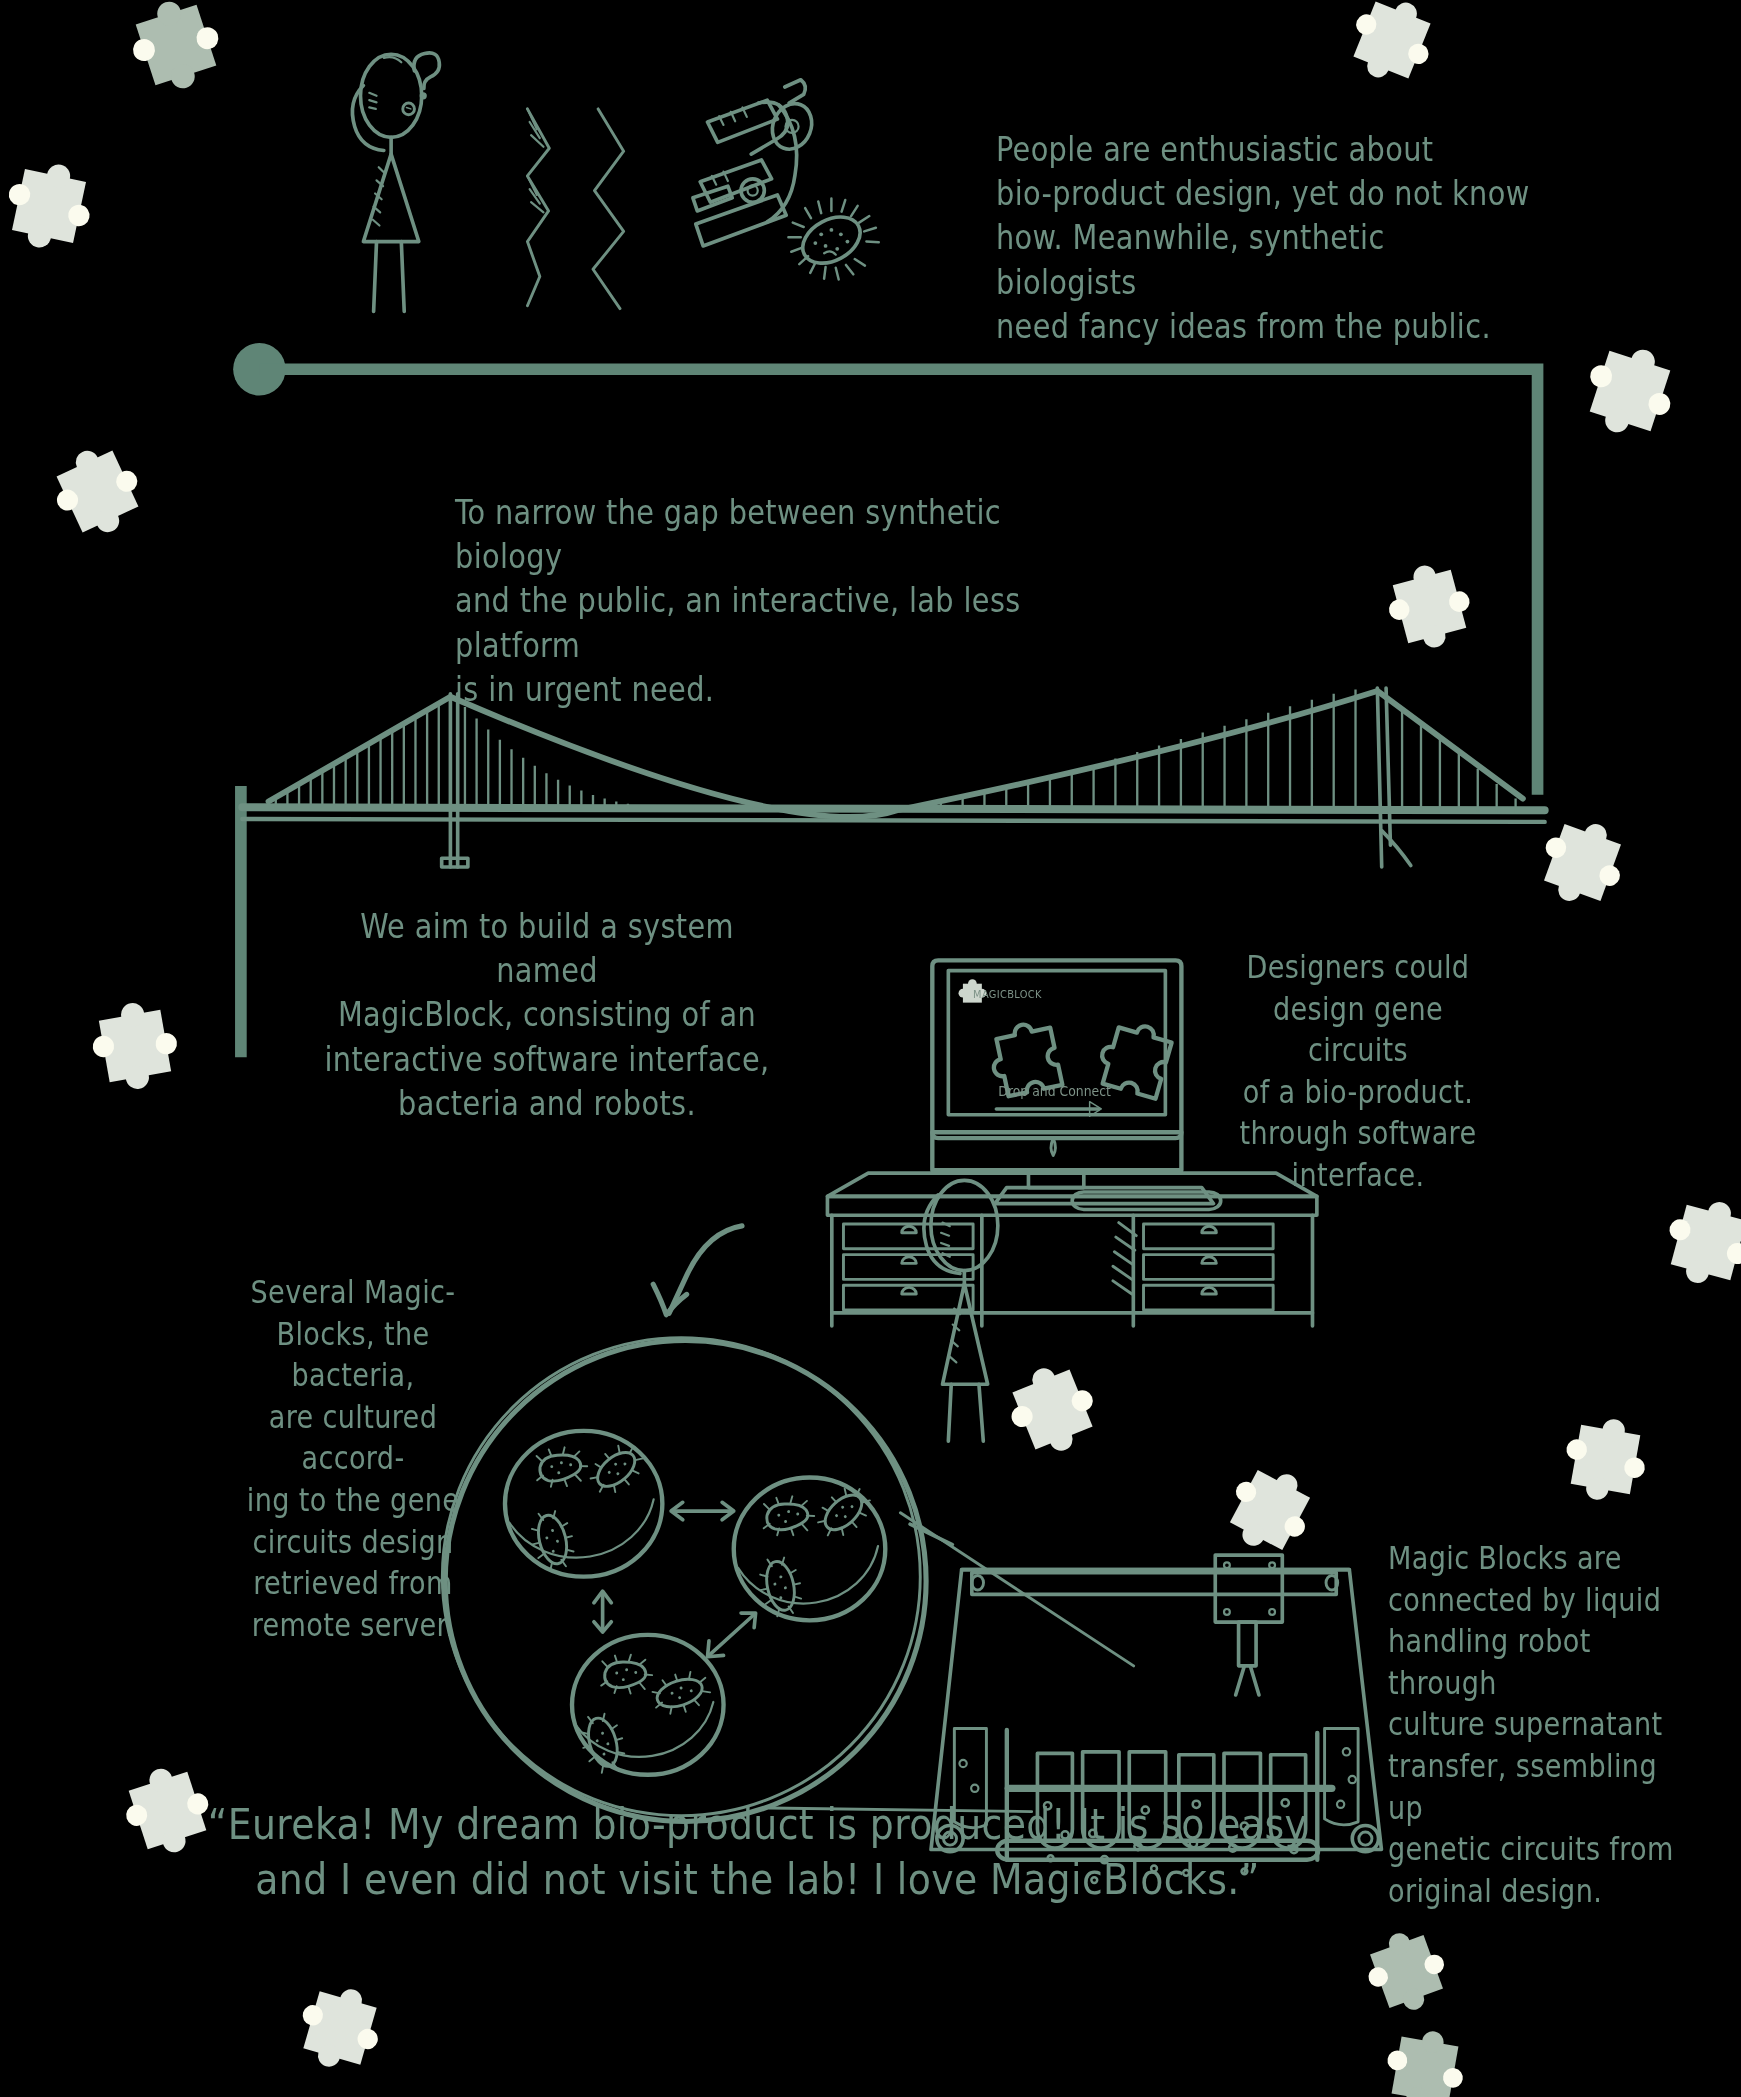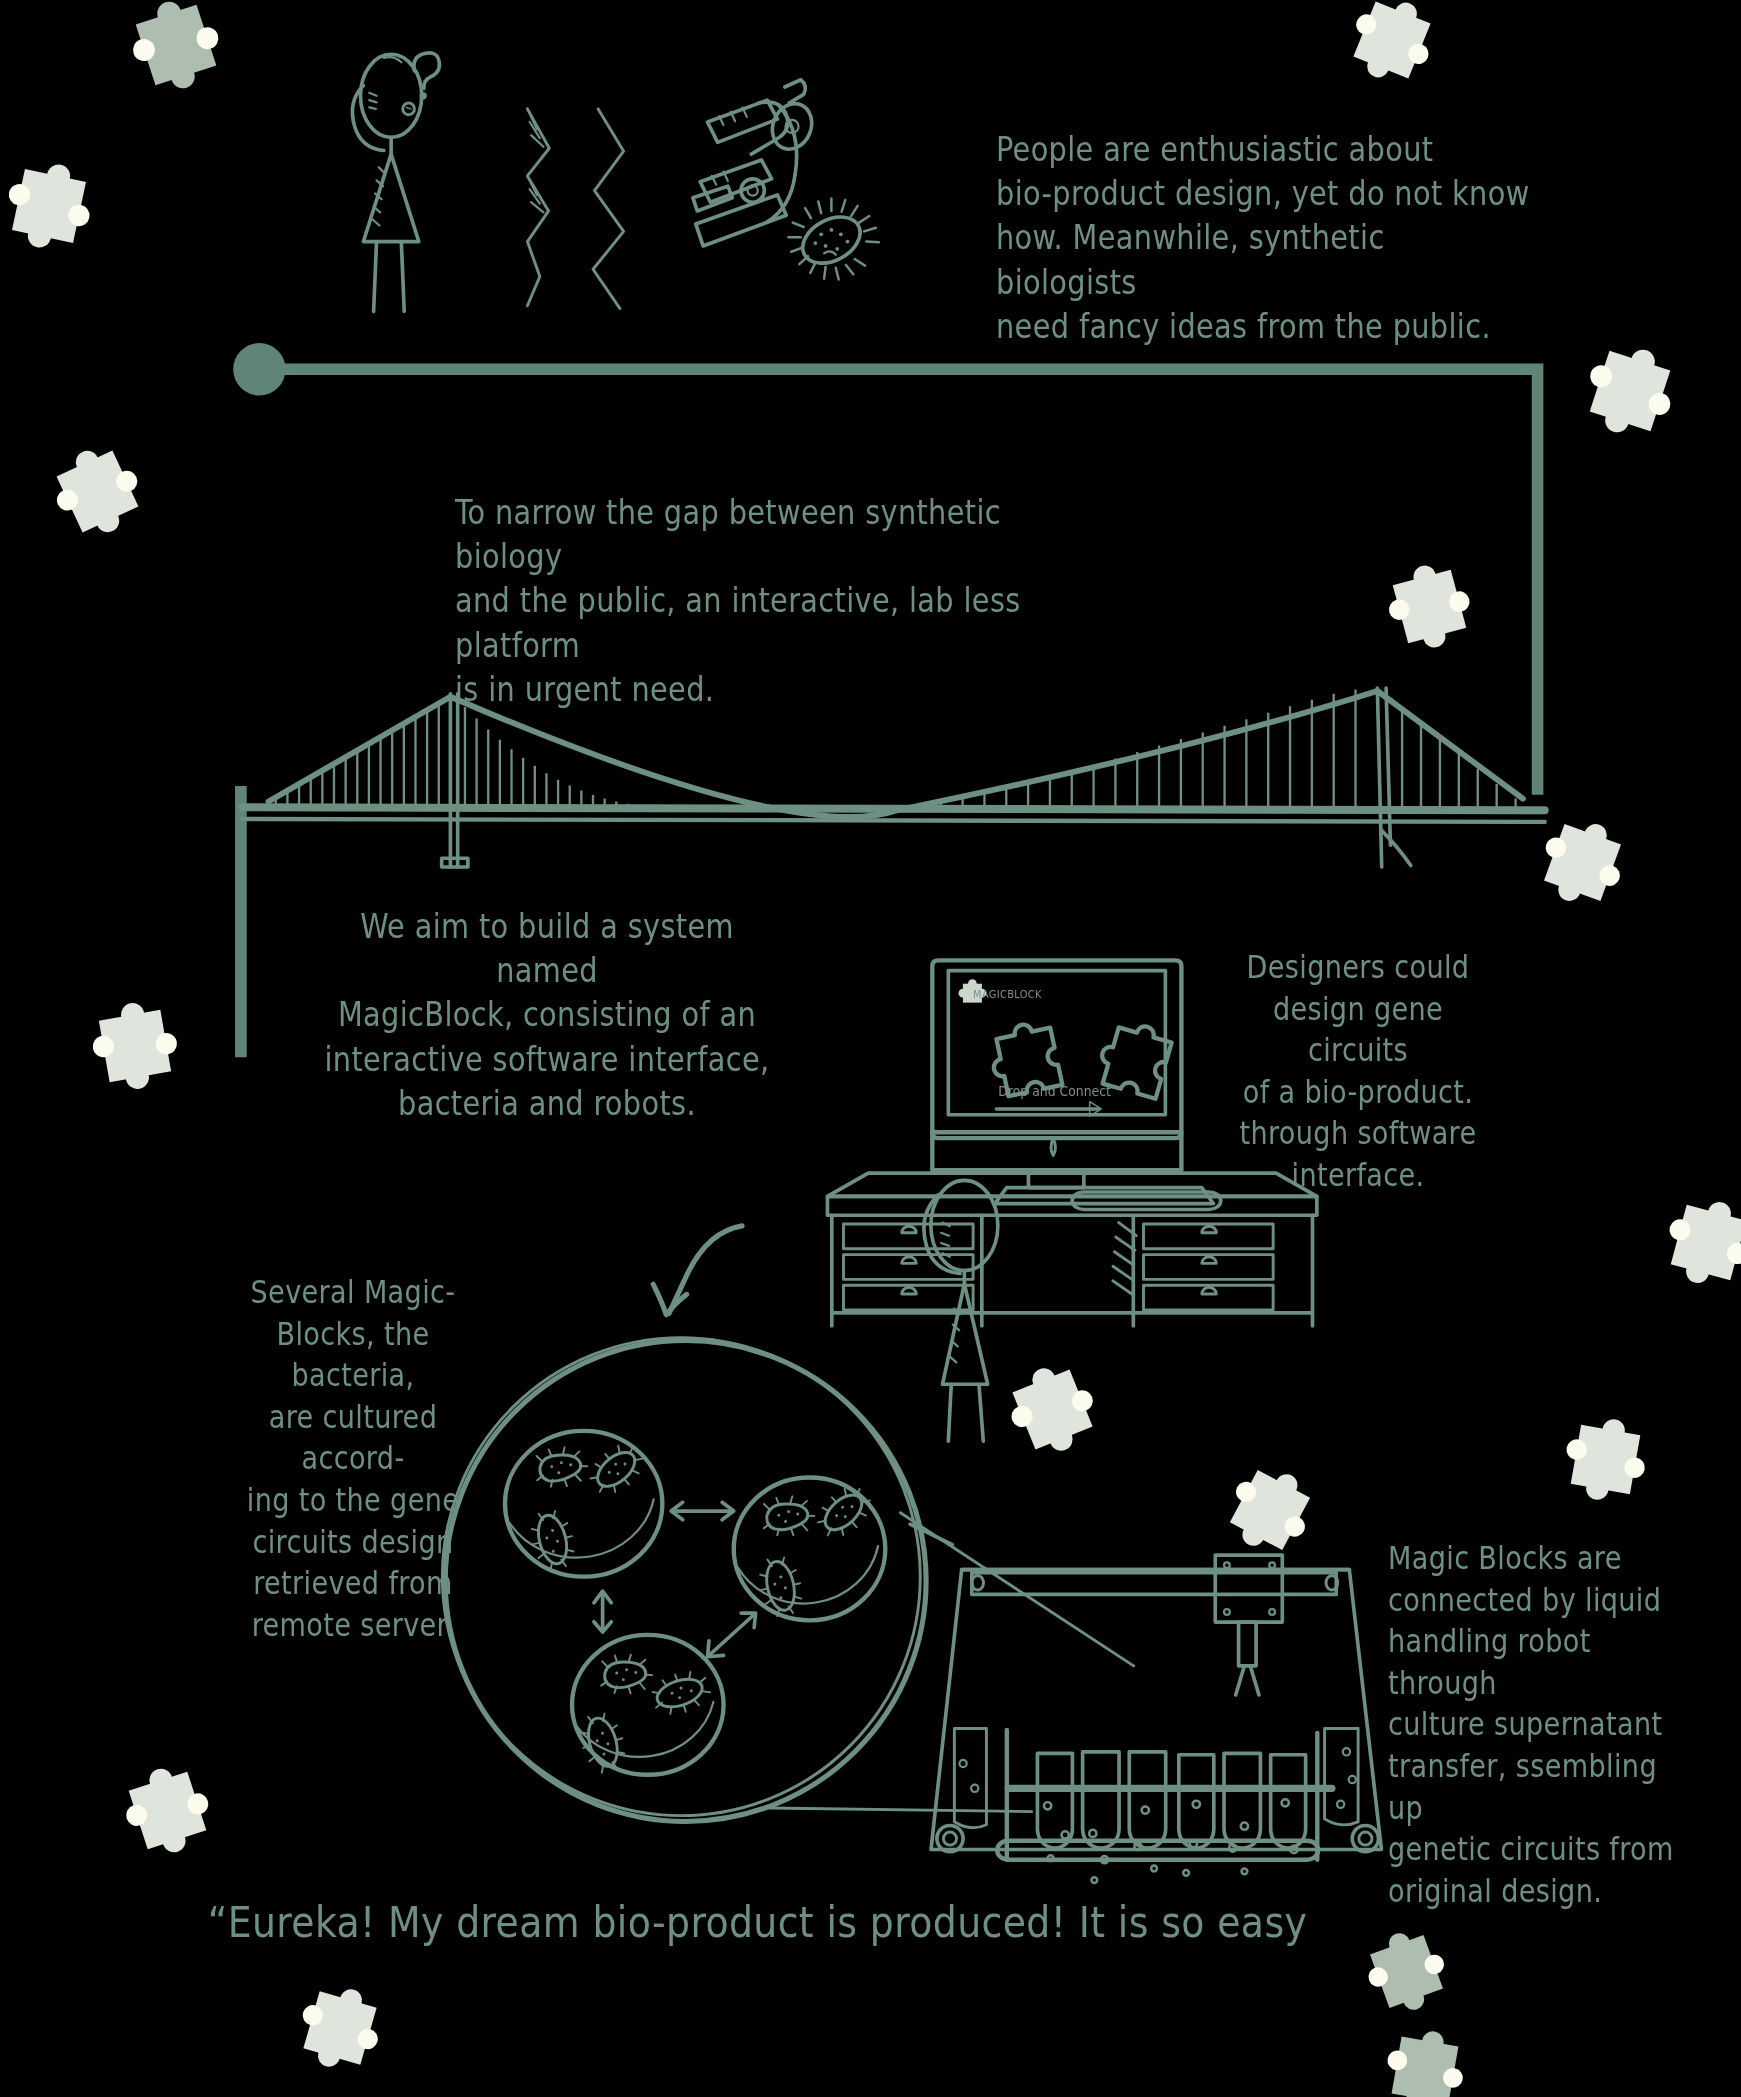--- a/index.html
+++ b/index.html
@@ -9,21 +9,21 @@
   .abs{position:absolute;}
   .txt{color:#6e9082;line-height:1.30;letter-spacing:0.4px;font-weight:400;
        font-stretch:condensed;transform:scaleX(.94);transform-origin:left top;}
   .txt.ctr{transform-origin:center top;}
   .t-intro{font-size:34px;left:996px;top:127px;width:568px;}
   .t-gap{font-size:34px;left:455px;top:490px;width:656px;}
   .t-aim{font-size:34px;left:292px;top:904px;width:510px;text-align:center;}
   .t-designers{font-size:32px;left:1216px;top:947px;width:284px;text-align:center;}
   .t-several{font-size:32px;left:211px;top:1272px;width:284px;text-align:center;}
   .t-robot{font-size:32px;left:1388px;top:1538px;width:321px;}
-  .t-quote{font-size:42px;left:0px;top:1895px;width:1515px;text-align:center;line-height:1.32;}
+  .t-quote{font-size:42px;left:0px;top:1797px;width:1515px;text-align:center;line-height:1.32;}
   svg{display:block;overflow:visible;}
   .s{fill:none;stroke:#6e9082;stroke-linecap:round;stroke-linejoin:round;}
   .f{fill:#5f8576;}
   .pz{position:absolute;}
 </style>
 </head>
 <body>
 
 <div id="stage">
 
@@ -455,20 +455,21 @@
     <div>connected by liquid</div>
     <div>handling robot through</div>
     <div>culture supernatant</div>
     <div>transfer, ssembling up</div>
     <div>genetic circuits from</div>
     <div>original design.</div>
   </div>
 
   <div class="abs txt t-quote" style="transform:none;">
     <div>“Eureka!  My dream bio-product is produced! It is so easy</div>
+    <div>and I even did not visit the lab! I love MagicBlocks.”</div>
   </div>
 
   <div id="puzzle-layer">
       <svg width="82" height="82" viewBox="0 0 112 112" class="pz" style="left: 135px; top: 3.6px; transform: rotate(-18deg);">
         <rect x="12.32" y="12.32" width="87.36" height="87.36" fill="#adbdb0"></rect>
         <circle cx="60.368" cy="12.32" r="16.24" fill="#adbdb0"></circle>
         <circle cx="51.632" cy="99.68" r="16.24" fill="#adbdb0"></circle>
         <circle cx="12.32" cy="49.011199999999995" r="14.9408" fill="#fbfbee"></circle>
         <circle cx="99.68" cy="60.368" r="14.9408" fill="#fbfbee"></circle>
       </svg>

